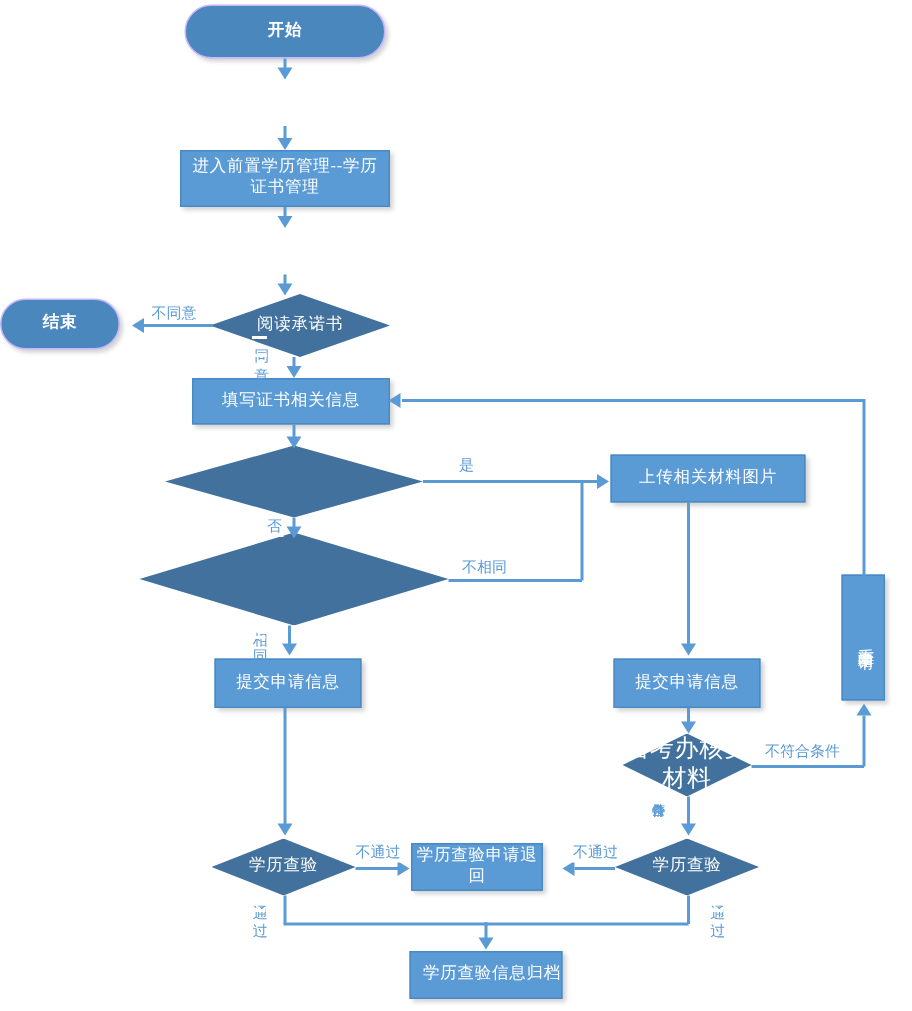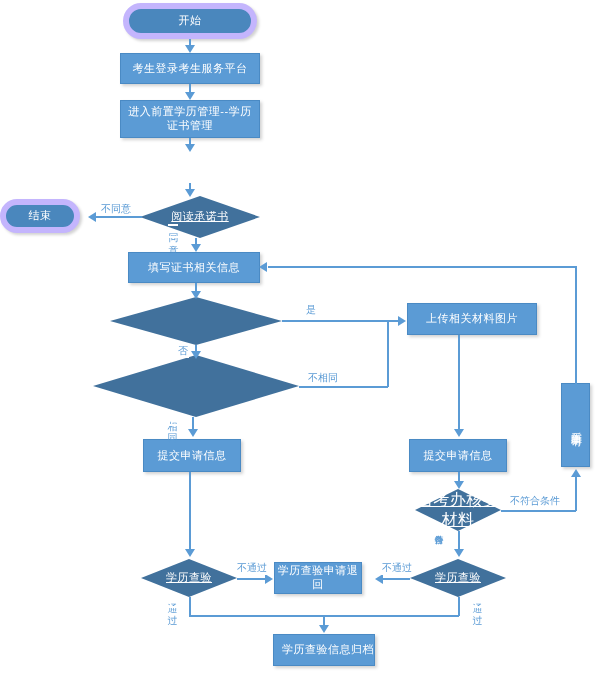--- a/index.html
+++ b/index.html
@@ -8,25 +8,25 @@
 
   .node{position:absolute;box-sizing:border-box;display:flex;align-items:center;
         justify-content:center;text-align:center;color:#ffffff;font-size:11px;
         line-height:1.25;letter-spacing:.5px;}
 
   
   .rect{background:#5B9BD5;border:1px solid #4A8AC4;
         box-shadow:2px 2px 3px rgba(0,0,0,.18);}
 
   
-  .term{background:#4A87BD;border:6px solid #c4b5fd;border-radius:18px;
-        box-shadow:2px 2px 3px rgba(0,0,0,.18);}
-
-  
-  .diamond{background:transparent;border:0;box-shadow:none;text-decoration:underline;}
+  .term{background:#4A87BD;border:1px solid #c4b5fd;border-radius:18px;
+        box-shadow:2px 2px 3px rgba(0,0,0,.18);font-weight:bold;}
+
+  
+  .diamond{background:transparent;border:0;box-shadow:none;}
   .diamond .dshape{position:absolute;left:0;top:0;width:100%;height:100%;
         background:#41719C;
         -webkit-clip-path:polygon(50% 0,100% 50%,50% 100%,0 50%);
         clip-path:polygon(50% 0,100% 50%,50% 100%,0 50%);}
   .diamond .dtext{position:relative;z-index:2;width:96%;}
 
   .vtext{writing-mode:vertical-rl;text-orientation:upright;letter-spacing:1px;}
 
   
   .ln{position:absolute;background:#5B9BD5;}
@@ -50,23 +50,20 @@
 </style>
 </head>
 <body>
 
 <div id="canvas">
 
   <div class="node term" style="left:123px;top:3px;width:134px;height:36px;">
     <span>开始</span>
   </div>
 
-  <div class="node rect" style="left:120px;top:53px;width:140px;height:31px;">
-    <span>考生登录考生服务平台</span>
-  </div>
 
   <div class="node rect" style="left:120px;top:100px;width:140px;height:38px;padding:0 4px;">
     <span>进入前置学历管理--学历证书管理</span>
   </div>
 
 
   <div class="node diamond" style="left:140px;top:196px;width:120px;height:42px;">
     <div class="dshape"></div>
     <span class="dtext">阅读承诺书</span>
   </div>

